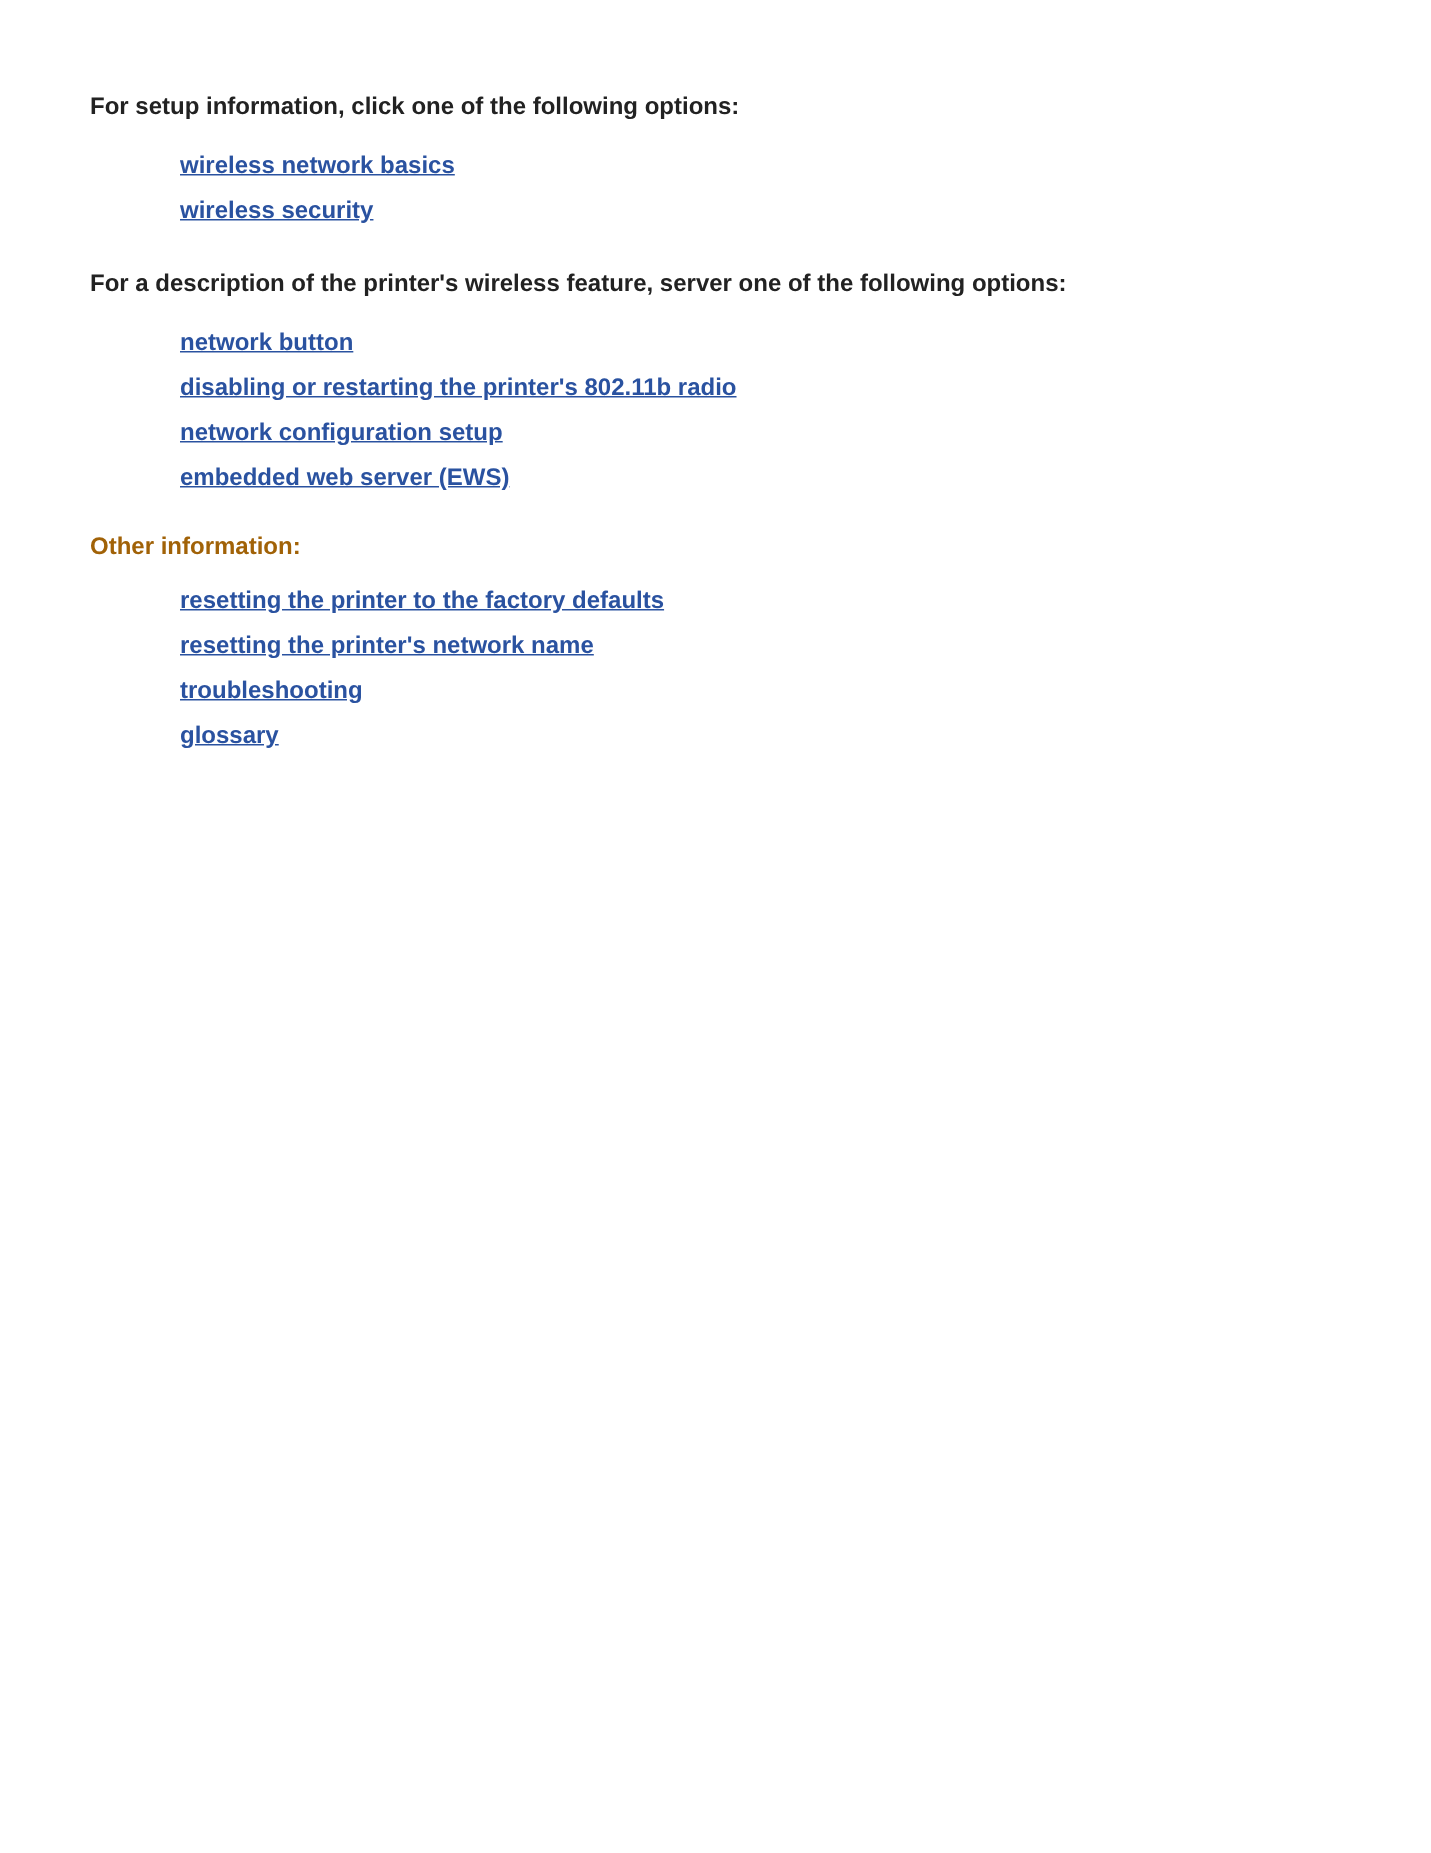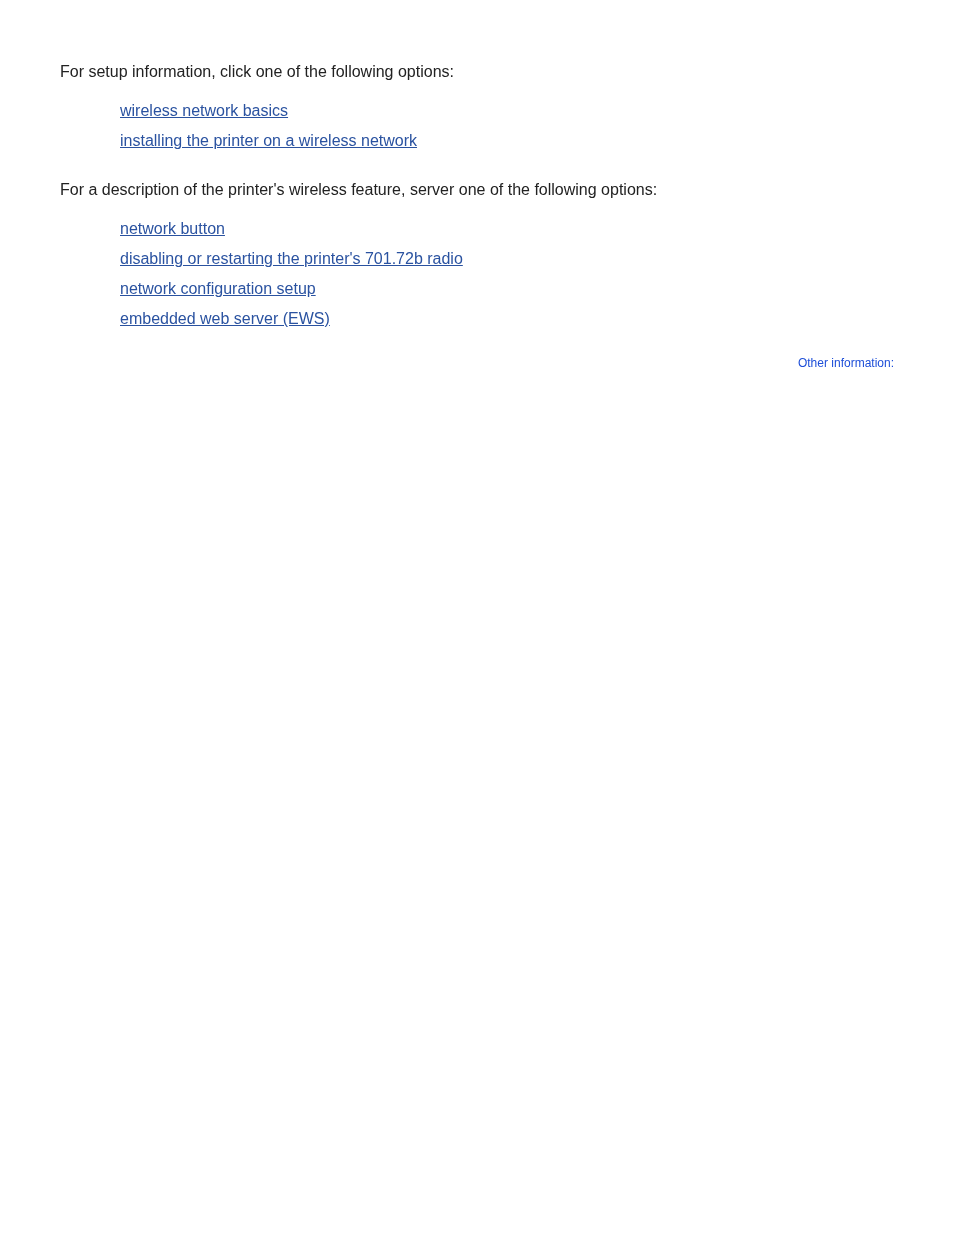--- a/index.html
+++ b/index.html
@@ -1,18 +1,19 @@
 <!DOCTYPE html>
 <html><head>
   <meta charset="utf-8">
   <style>
     * {
       margin: 0;
       padding: 0;
       box-sizing: border-box;
+      font-weight: bold;
     }
 
     body {
       background-color: #ffffff;
       font-family: Arial, sans-serif;
       font-size: 16px;
       color: #222222;
       width: 954px;
       min-height: 1235px;
       padding: 60px 60px;
@@ -41,58 +42,71 @@
 
     .link-list a {
       color: #2a52a0;
       text-decoration: underline;
       font-size: 16px;
       cursor: pointer;
       text-align: center;
     }
 
     .other-info-label {
-      font-size: 12px;
-      color: #1d4ed8;
+      font-size: 16px;
+      color: #a16207;
       margin-bottom: 18px;
-      text-align: right;
     }
   </style>
 </head>
 <body>
 
 <div>
 
   <div class="section">
     <p class="section-text">For setup information, click one of the following options:</p>
     <ul class="link-list">
       <li>
         <a href="#">wireless network basics</a>
       </li>
       <li>
-        <a href="#">installing the printer on a wireless network</a>
+        <a href="#">wireless security</a>
       </li>
     </ul>
   </div>
 
   <div class="section">
     <p class="section-text">For a description of the printer's wireless feature, server one of the following options:</p>
     <ul class="link-list">
       <li>
         <a href="#">network button</a>
       </li>
       <li>
-        <a href="#">disabling or restarting the printer's 701.72b radio</a>
+        <a href="#">disabling or restarting the printer's 802.11b radio</a>
       </li>
       <li>
         <a href="#">network configuration setup</a>
       </li>
       <li>
         <a href="#">embedded web server (EWS)</a>
       </li>
     </ul>
   </div>
 
   <div class="section">
     <p class="other-info-label">Other information:</p>
+    <ul class="link-list">
+      <li>
+        <a href="#">resetting the printer to the factory defaults</a>
+      </li>
+      <li>
+        <a href="#">resetting the printer's network name</a>
+      </li>
+      <li>
+        <a href="#">troubleshooting</a>
+      </li>
+      <li>
+        <a href="#">glossary</a>
+      </li>
+    </ul>
   </div>
 
 </div>
 
 </body></html>

